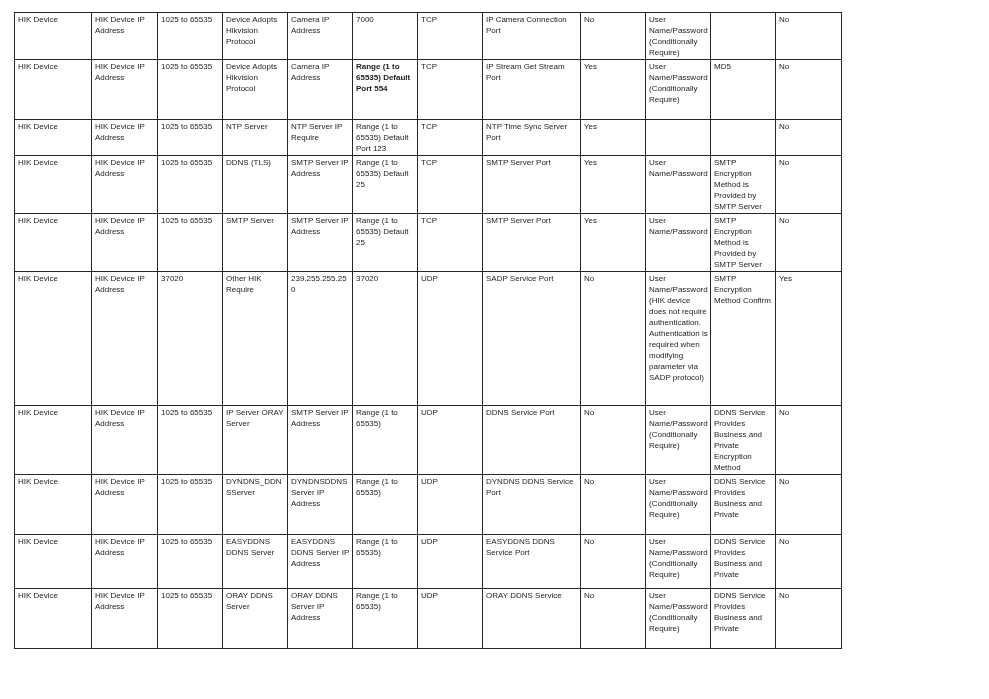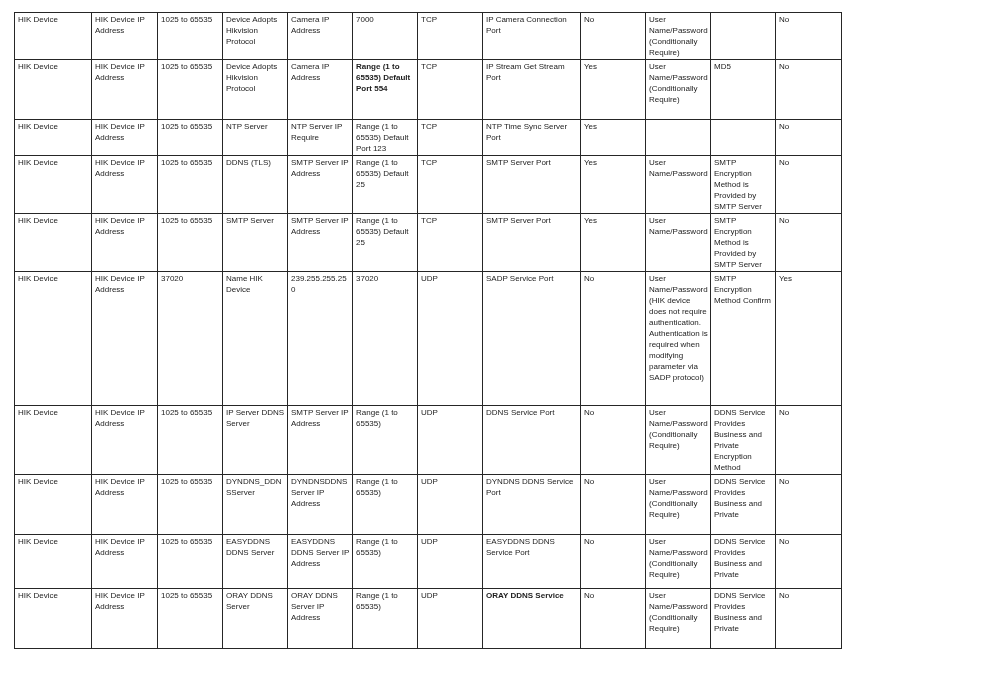--- a/index.html
+++ b/index.html
@@ -126,35 +126,35 @@
           <td style="color: rgb(28, 28, 28); border-color: rgb(38, 38, 38);">SMTP Server Port</td>
           <td style="color: rgb(28, 28, 28); border-color: rgb(38, 38, 38);">Yes</td>
           <td style="color: rgb(28, 28, 28); border-color: rgb(38, 38, 38);">User Name/Password</td>
           <td style="color: rgb(28, 28, 28); border-color: rgb(38, 38, 38);">SMTP Encryption Method is Provided by SMTP Server</td>
           <td style="color: rgb(28, 28, 28); border-color: rgb(38, 38, 38);">No</td>
         </tr>
         <tr style="height: 134px;">
           <td style="color: rgb(28, 28, 28); border-color: rgb(38, 38, 38);">HIK Device</td>
           <td style="color: rgb(28, 28, 28); border-color: rgb(38, 38, 38);">HIK Device IP Address</td>
           <td style="color: rgb(28, 28, 28); border-color: rgb(38, 38, 38);">37020</td>
-          <td style="color: rgb(28, 28, 28); border-color: rgb(38, 38, 38);">Name HIK Device</td>
+          <td style="color: rgb(28, 28, 28); border-color: rgb(38, 38, 38);">Other HIK Require</td>
           <td style="color: rgb(28, 28, 28); border-color: rgb(38, 38, 38);">239.255.255.250</td>
           <td style="color: rgb(28, 28, 28); border-color: rgb(38, 38, 38);">37020</td>
           <td style="color: rgb(28, 28, 28); border-color: rgb(38, 38, 38);">UDP</td>
           <td style="color: rgb(28, 28, 28); border-color: rgb(38, 38, 38);">SADP Service Port</td>
           <td style="color: rgb(28, 28, 28); border-color: rgb(38, 38, 38);">No</td>
           <td style="color: rgb(28, 28, 28); border-color: rgb(38, 38, 38);">User Name/Password (HIK device does not require authentication. Authentication is required when modifying parameter via SADP protocol)</td>
           <td style="color: rgb(28, 28, 28); border-color: rgb(38, 38, 38);">SMTP Encryption Method Confirm</td>
           <td style="color: rgb(28, 28, 28); border-color: rgb(38, 38, 38);">Yes</td>
         </tr>
         <tr style="height: 66px;">
           <td style="color: rgb(28, 28, 28); border-color: rgb(38, 38, 38);">HIK Device</td>
           <td style="color: rgb(28, 28, 28); border-color: rgb(38, 38, 38);">HIK Device IP Address</td>
           <td style="color: rgb(28, 28, 28); border-color: rgb(38, 38, 38);">1025 to 65535</td>
-          <td style="color: rgb(28, 28, 28); border-color: rgb(38, 38, 38);">IP Server DDNS Server</td>
+          <td style="color: rgb(28, 28, 28); border-color: rgb(38, 38, 38);">IP Server ORAY Server</td>
           <td style="color: rgb(28, 28, 28); border-color: rgb(38, 38, 38);">SMTP Server IP Address</td>
           <td style="color: rgb(28, 28, 28); border-color: rgb(38, 38, 38);">Range (1 to 65535)</td>
           <td style="color: rgb(28, 28, 28); border-color: rgb(38, 38, 38);">UDP</td>
           <td style="color: rgb(28, 28, 28); border-color: rgb(38, 38, 38);">DDNS Service Port</td>
           <td style="color: rgb(28, 28, 28); border-color: rgb(38, 38, 38);">No</td>
           <td style="color: rgb(28, 28, 28); border-color: rgb(38, 38, 38);">User Name/Password (Conditionally Require)</td>
           <td style="color: rgb(28, 28, 28); border-color: rgb(38, 38, 38);">DDNS Service Provides Business and Private Encryption Method</td>
           <td style="color: rgb(28, 28, 28); border-color: rgb(38, 38, 38);">No</td>
         </tr>
         <tr style="height: 60px;">
@@ -186,21 +186,21 @@
           <td style="color: rgb(28, 28, 28); border-color: rgb(38, 38, 38);">No</td>
         </tr>
         <tr style="height: 60px;">
           <td style="color: rgb(28, 28, 28); border-color: rgb(38, 38, 38);">HIK Device</td>
           <td style="color: rgb(28, 28, 28); border-color: rgb(38, 38, 38);">HIK Device IP Address</td>
           <td style="color: rgb(28, 28, 28); border-color: rgb(38, 38, 38);">1025 to 65535</td>
           <td style="color: rgb(28, 28, 28); border-color: rgb(38, 38, 38);">ORAY DDNS Server</td>
           <td style="color: rgb(28, 28, 28); border-color: rgb(38, 38, 38);">ORAY DDNS Server IP Address</td>
           <td style="color: rgb(28, 28, 28); border-color: rgb(38, 38, 38);">Range (1 to 65535)</td>
           <td style="color: rgb(28, 28, 28); border-color: rgb(38, 38, 38);">UDP</td>
-          <td style="color: rgb(28, 28, 28); border-color: rgb(38, 38, 38); font-weight: bold;">ORAY DDNS Service</td>
+          <td style="color: rgb(28, 28, 28); border-color: rgb(38, 38, 38);">ORAY DDNS Service</td>
           <td style="color: rgb(28, 28, 28); border-color: rgb(38, 38, 38);">No</td>
           <td style="color: rgb(28, 28, 28); border-color: rgb(38, 38, 38);">User Name/Password (Conditionally Require)</td>
           <td style="color: rgb(28, 28, 28); border-color: rgb(38, 38, 38);">DDNS Service Provides Business and Private</td>
           <td style="color: rgb(28, 28, 28); border-color: rgb(38, 38, 38);">No</td>
         </tr>
       </tbody>
   </table>
 </div>
 
 </body></html>

